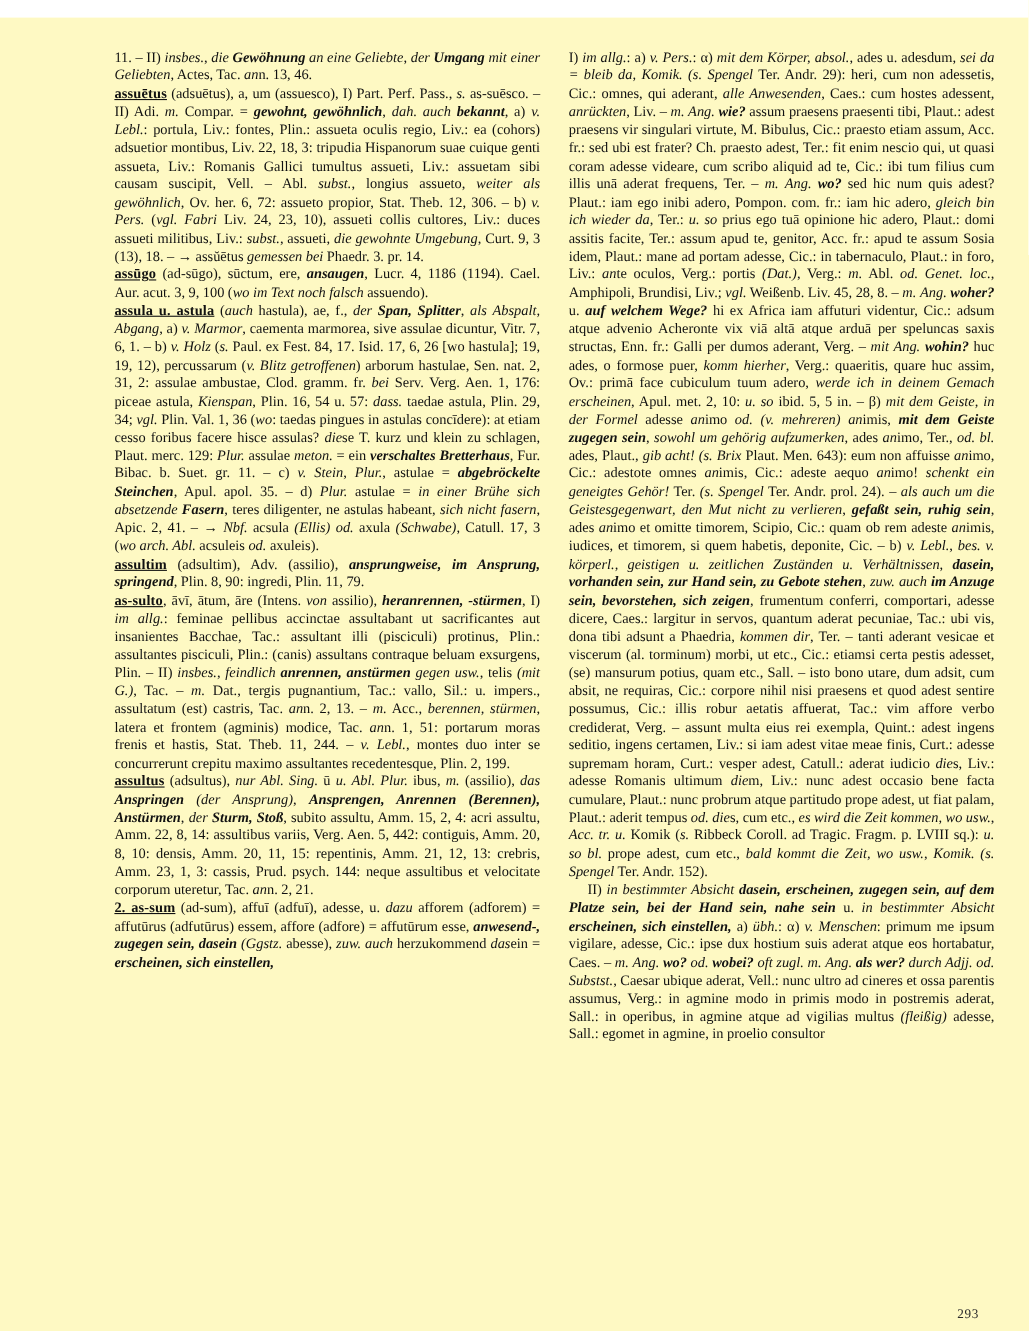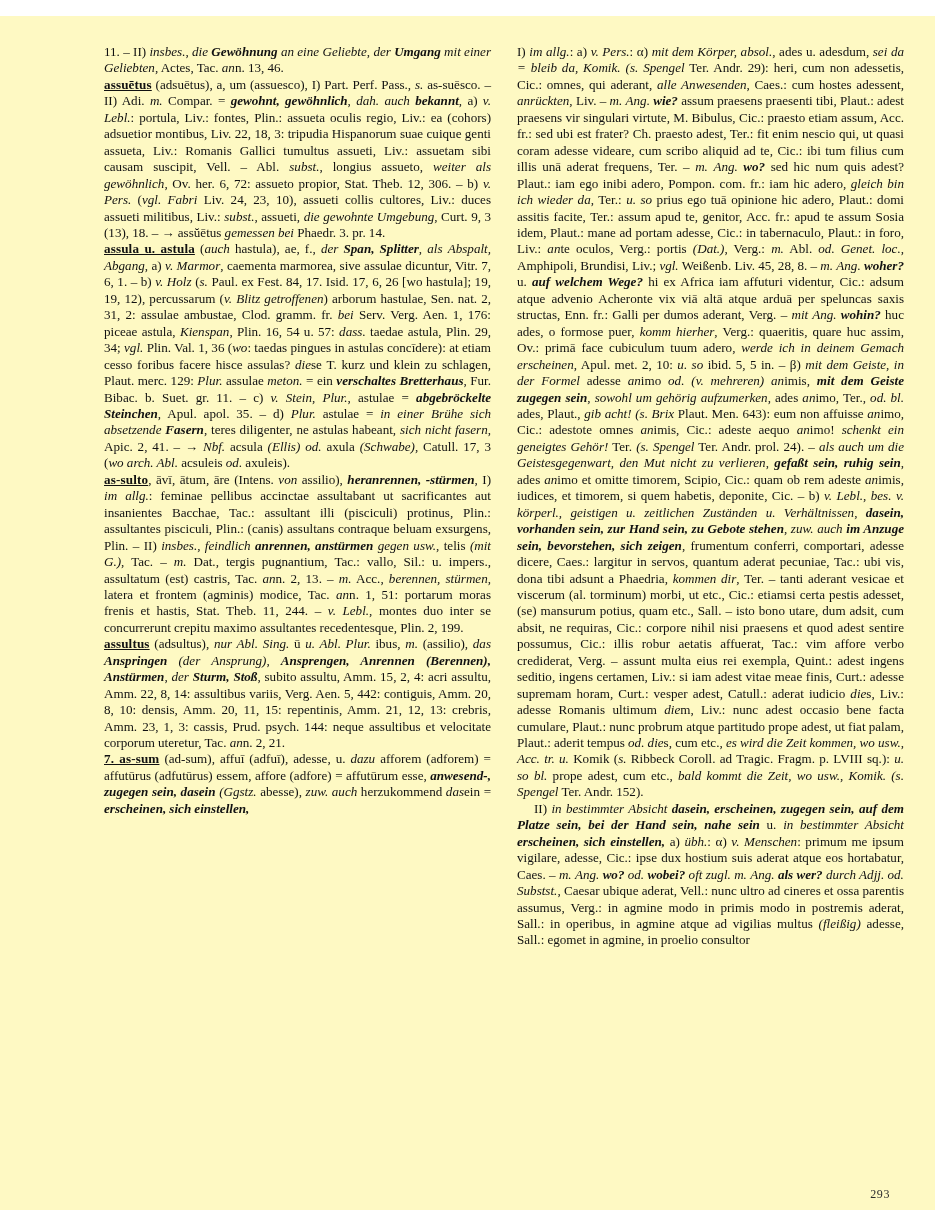--- a/index.html
+++ b/index.html
@@ -67,24 +67,26 @@
 </head>
 <body>
 
 <div class="page">
 
   <div class="columns">
 
     <div class="col">
       <p>11. – II) <i>insbes.</i>, <i>die</i> <span class="bi">Gewöhnung</span> <i>an eine Geliebte</i>, <i>der</i> <span class="bi">Umgang</span> <i>mit einer Geliebten</i>, Actes, Tac. <i>an</i>n. 13, 46.</p>
       <p><b class="hw">assuētus</b> (adsuētus), a, um (assuesco), I) Part. Perf. Pass., <i>s.</i> as-suēsco. – II) Adi. <i>m.</i> Compar. = <span class="bi">gewohnt, gewöhnlich</span>, <i>dah.</i> <i>auch</i> <span class="bi">bekannt</span>, a) <i>v. Lebl.</i>: portula, Liv.: fontes, Plin.: assueta oculis regio, Liv.: ea (cohors) adsuetior montibus, Liv. 22, 18, 3: tripudia Hispanorum suae cuique genti assueta, Liv.: Romanis Gallici tumultus assueti, Liv.: assuetam sibi causam suscipit, Vell. – Abl. <i>subst.</i>, longius assueto, <i>weiter <i>als</i> gewöhnlich</i>, Ov. her. 6, 72: assueto propior, Stat. Theb. 12, 306. – b) <i>v. Pers.</i> (<i>vgl. Fabri</i> Liv. 24, 23, 10), assueti collis cultores, Liv.: duces assueti militibus, Liv.: <i>subst.</i>, assueti, <i>die gewohnte Umgebung</i>, Curt. 9, 3 (13), 18. – → assŭētus <i>gemessen <i>bei</i></i> Phaedr. 3. pr. 14.</p>
+      <p><b class="hw">assūgo</b> (ad-sūgo), sūctum, ere, <span class="bi">ansaugen</span>, Lucr. 4, 1186 (1194). Cael. Aur. acut. 3, 9, 100 (<i>wo im Text noch falsch</i> assuendo).</p>
       <p><b class="hw">assula u. astula</b> (<i>auch</i> hastula), ae, f., <i>der</i> <span class="bi">Span, Splitter</span>, <i>als</i> <i>Abspalt, Abgang</i>, a) <i>v. Marmor</i>, caementa marmorea, sive assulae dicuntur, Vitr. 7, 6, 1. – b) <i>v. Holz</i> (<i>s.</i> Paul. ex Fest. 84, 17. Isid. 17, 6, 26 [wo hastula]; 19, 19, 12), percussarum (<i>v.</i> <i>Blitz getroffenen</i>) arborum hastulae, Sen. nat. 2, 31, 2: assulae ambustae, Clod. gramm. fr. <i>bei</i> Serv. Verg. Aen. 1, 176: piceae astula, <i>Kienspan</i>, Plin. 16, 54 u. 57: <i>dass.</i> taedae astula, Plin. 29, 34; <i>vgl.</i> Plin. Val. 1, 36 (<i>wo</i>: taedas pingues in astulas concīdere): at etiam cesso foribus facere hisce assulas? <i>die</i>se T. kurz und klein zu schlagen, Plaut. merc. 129: <i>Plur.</i> assulae <i>meton.</i> = ein <span class="bi">verschaltes Bretterhaus</span>, Fur. Bibac. b. Suet. gr. 11. – c) <i>v. Stein</i>, <i>Plur.</i>, astulae = <span class="bi">abgebröckelte Steinchen</span>, Apul. apol. 35. – d) <i>Plur.</i> astulae = <i>in einer Brühe sich absetzende</i> <span class="bi">Fasern</span>, teres diligenter, ne astulas habeant, <i>sich nicht fasern</i>, Apic. 2, 41. – → <i>Nbf.</i> acsula <i>(Ellis)</i> <i>od.</i> axula <i>(Schwabe)</i>, Catull. 17, 3 (<i>wo arch. Abl.</i> acsuleis <i>od.</i> axuleis).</p>
+      <p><b class="hw">assultim</b> (adsultim), Adv. (assilio), <span class="bi">ansprungweise, im Ansprung, springend</span>, Plin. 8, 90: ingredi, Plin. 11, 79.</p>
       <p><b class="hw">as-sulto</b>, āvī, ātum, āre (Intens. <i>von</i> assilio), <span class="bi">heranrennen, -stürmen</span>, I) <i>im allg.</i>: feminae pellibus accinctae assultabant ut sacrificantes aut insanientes Bacchae, Tac.: assultant illi (pisciculi) protinus, Plin.: assultantes pisciculi, Plin.: (canis) assultans contraque beluam exsurgens, Plin. – II) <i>insbes.</i>, <i>feindlich</i> <span class="bi">anrennen, anstürmen</span> <i>gegen usw.</i>, telis <i>(mit G.)</i>, Tac. – <i>m.</i> Dat., tergis pugnantium, Tac.: vallo, Sil.: u. impers., assultatum (est) castris, Tac. <i>an</i>n. 2, 13. – <i>m.</i> Acc., <i>berennen, stürmen</i>, latera et frontem (agminis) modice, Tac. <i>an</i>n. 1, 51: portarum moras frenis et hastis, Stat. Theb. 11, 244. – <i>v. Lebl.</i>, montes duo inter se concurrerunt crepitu maximo assultantes recedentesque, Plin. 2, 199.</p>
       <p><b class="hw">assultus</b> (adsultus), <i>nur Abl. Sing.</i> ū <i>u. Abl. <i>Plur.</i></i> ibus, <i>m.</i> (assilio), <i>das</i> <span class="bi">Anspringen</span> <i>(<i>der</i> Ansprung)</i>, <span class="bi">Ansprengen, Anrennen</span> <span class="bi">(Berennen), Anstürmen</span>, <i>der</i> <span class="bi">Sturm, Stoß</span>, subito assultu, Amm. 15, 2, 4: acri assultu, Amm. 22, 8, 14: assultibus variis, Verg. Aen. 5, 442: contiguis, Amm. 20, 8, 10: densis, Amm. 20, 11, 15: repentinis, Amm. 21, 12, 13: crebris, Amm. 23, 1, 3: cassis, Prud. psych. 144: neque assultibus et velocitate corporum uteretur, Tac. <i>an</i>n. 2, 21.</p>
-      <p><b class="hw">7. as-sum</b> (ad-sum), affuī (adfuī), adesse, u. <i>dazu</i> afforem (adforem) = affutūrus (adfutūrus) essem, affore (adfore) = affutūrum esse, <span class="bi">anwesend-, zugegen sein, dasein</span> <i>(Ggstz.</i> abesse), <i>zuw.</i> <i>auch</i> herzukommend <i>das</i>ein = <span class="bi">erscheinen, sich einstellen,</span></p>
+      <p><b class="hw">2. as-sum</b> (ad-sum), affuī (adfuī), adesse, u. <i>dazu</i> afforem (adforem) = affutūrus (adfutūrus) essem, affore (adfore) = affutūrum esse, <span class="bi">anwesend-, zugegen sein, dasein</span> <i>(Ggstz.</i> abesse), <i>zuw.</i> <i>auch</i> herzukommend <i>das</i>ein = <span class="bi">erscheinen, sich einstellen,</span></p>
     </div>
 
     <div class="col">
       <p>I) <i>im allg.</i>: a) <i>v. Pers.</i>: α) <i>mit dem Körper, absol.</i>, ades u. adesdum, <i>sei da = bleib da, <i>Komik.</i></i> <i>(<i>s.</i> Spengel</i> Ter. Andr. 29): heri, cum non adessetis, Cic.: omnes, qui aderant, <i>alle Anwesenden</i>, Caes.: cum hostes adessent, <i>anrückten</i>, Liv. – <i>m.</i> <i>Ang.</i> <span class="bi">wie?</span> assum praesens praesenti tibi, Plaut.: adest praesens vir singulari virtute, M. Bibulus, Cic.: praesto etiam assum, Acc. fr.: sed ubi est frater? Ch. praesto adest, Ter.: fit enim nescio qui, ut quasi coram adesse videare, cum scribo aliquid ad te, Cic.: ibi tum filius cum illis unā aderat frequens, Ter. – <i>m.</i> <i>Ang.</i> <span class="bi">wo?</span> sed hic num quis adest? Plaut.: iam ego inibi adero, Pompon. com. fr.: iam hic adero, <i>gleich bin ich wieder da</i>, Ter.: <i>u. so</i> prius ego tuā opinione hic adero, Plaut.: domi assitis facite, Ter.: assum apud te, genitor, Acc. fr.: apud te assum Sosia idem, Plaut.: mane ad portam adesse, Cic.: in tabernaculo, Plaut.: in foro, Liv.: <i>an</i>te oculos, Verg.: portis <i>(Dat.)</i>, Verg.: <i>m.</i> Abl. <i>od.</i> <i>Genet. loc.</i>, Amphipoli, Brundisi, Liv.; <i>vgl.</i> Weißenb. Liv. 45, 28, 8. – <i>m.</i> <i>Ang.</i> <span class="bi">woher?</span> u. <span class="bi">auf welchem Wege?</span> hi ex Africa iam affuturi videntur, Cic.: adsum atque advenio Acheronte vix viā altā atque arduā per speluncas saxis structas, Enn. fr.: Galli per dumos aderant, Verg. – <i>mit <i>Ang.</i></i> <span class="bi">wohin?</span> huc ades, o formose puer, <i>komm hierher</i>, Verg.: quaeritis, quare huc assim, Ov.: primā face cubiculum tuum adero, <i>werde ich in deinem Gemach erscheinen</i>, Apul. met. 2, 10: <i>u. so</i> ibid. 5, 5 in. – β) <i>mit dem Geiste, in <i>der</i> Formel</i> adesse <i>an</i>imo <i>od.</i> <i>(<i>v.</i> mehreren)</i> <i>an</i>imis, <span class="bi">mit dem Geiste zugegen sein</span>, <i>sowohl um gehörig aufzumerken</i>, ades <i>an</i>imo, Ter., <i>od. bl.</i> ades, Plaut., <i>gib acht! (<i>s.</i> Brix</i> Plaut. Men. 643): eum non affuisse <i>an</i>imo, Cic.: adestote omnes <i>an</i>imis, Cic.: adeste aequo <i>an</i>imo! <i>schenkt ein geneigtes Gehör!</i> Ter. <i>(<i>s.</i> Spengel</i> Ter. Andr. prol. 24). – <i>als <i>auch</i> um <i>die</i> Geistesgegenwart, den Mut nicht zu verlieren</i>, <span class="bi">gefaßt sein, ruhig sein</span>, ades <i>an</i>imo et omitte timorem, Scipio, Cic.: quam ob rem adeste <i>an</i>imis, iudices, et timorem, si quem habetis, deponite, Cic. – b) <i>v. Lebl.</i>, <i>bes. <i>v.</i> körperl., geistigen u. zeitlichen Zuständen u. Verhältnissen</i>, <span class="bi">dasein, vorhanden sein, zur Hand sein, zu Gebote stehen</span>, <i>zuw.</i> <i>auch</i> <span class="bi">im Anzuge sein, bevorstehen, sich zeigen</span>, frumentum conferri, comportari, adesse dicere, Caes.: largitur in servos, quantum aderat pecuniae, Tac.: ubi vis, dona tibi adsunt a Phaedria, <i>kommen dir</i>, Ter. – tanti aderant vesicae et viscerum (al. torminum) morbi, ut etc., Cic.: etiamsi certa pestis adesset, (se) mansurum potius, quam etc., Sall. – isto bono utare, dum adsit, cum absit, ne requiras, Cic.: corpore nihil nisi praesens et quod adest sentire possumus, Cic.: illis robur aetatis affuerat, Tac.: vim affore verbo crediderat, Verg. – assunt multa eius rei exempla, Quint.: adest ingens seditio, ingens certamen, Liv.: si iam adest vitae meae finis, Curt.: adesse supremam horam, Curt.: vesper adest, Catull.: aderat iudicio <i>die</i>s, Liv.: adesse Romanis ultimum <i>die</i>m, Liv.: nunc adest occasio bene facta cumulare, Plaut.: nunc probrum atque partitudo prope adest, ut fiat palam, Plaut.: aderit tempus <i>od.</i> <i>die</i>s, cum etc., <i>es wird <i>die</i> Zeit kommen, <i>wo</i> usw.</i>, <i>Acc. tr. u.</i> Komik (<i>s.</i> Ribbeck Coroll. ad Tragic. Fragm. p. LVIII sq.): <i>u. so bl.</i> prope adest, cum etc., <i>bald kommt <i>die</i> Zeit, <i>wo</i> usw.</i>, <i>Komik.</i> <i>(<i>s.</i> Spengel</i> Ter. Andr. 152).</p>
       <p class="indent">II) <i>in bestimmter Absicht</i> <span class="bi">dasein, erscheinen, zugegen sein,</span> <span class="bi">auf dem Platze sein, bei der Hand sein, nahe sein</span> u. <i>in bestimmter Absicht</i> <span class="bi">erscheinen, sich einstellen,</span> a) <i>übh.</i>: α) <i>v. Menschen</i>: primum me ipsum vigilare, adesse, Cic.: ipse dux hostium suis aderat atque eos hortabatur, Caes. – <i>m.</i> <i>Ang.</i> <span class="bi">wo?</span> <i>od.</i> <span class="bi">wobei?</span> <i>oft zugl.</i> <i>m.</i> <i>Ang.</i> <span class="bi">als wer?</span> <i>durch Adjj. <i>od.</i> Substst.</i>, Caesar ubique aderat, Vell.: nunc ultro ad cineres et ossa parentis assumus, Verg.: in agmine modo in primis modo in postremis aderat, Sall.: in operibus, in agmine atque ad vigilias multus <i>(fleißig)</i> adesse, Sall.: egomet in agmine, in proelio consultor</p>
     </div>
 
   </div>
 
   <div class="pageno">293</div>

